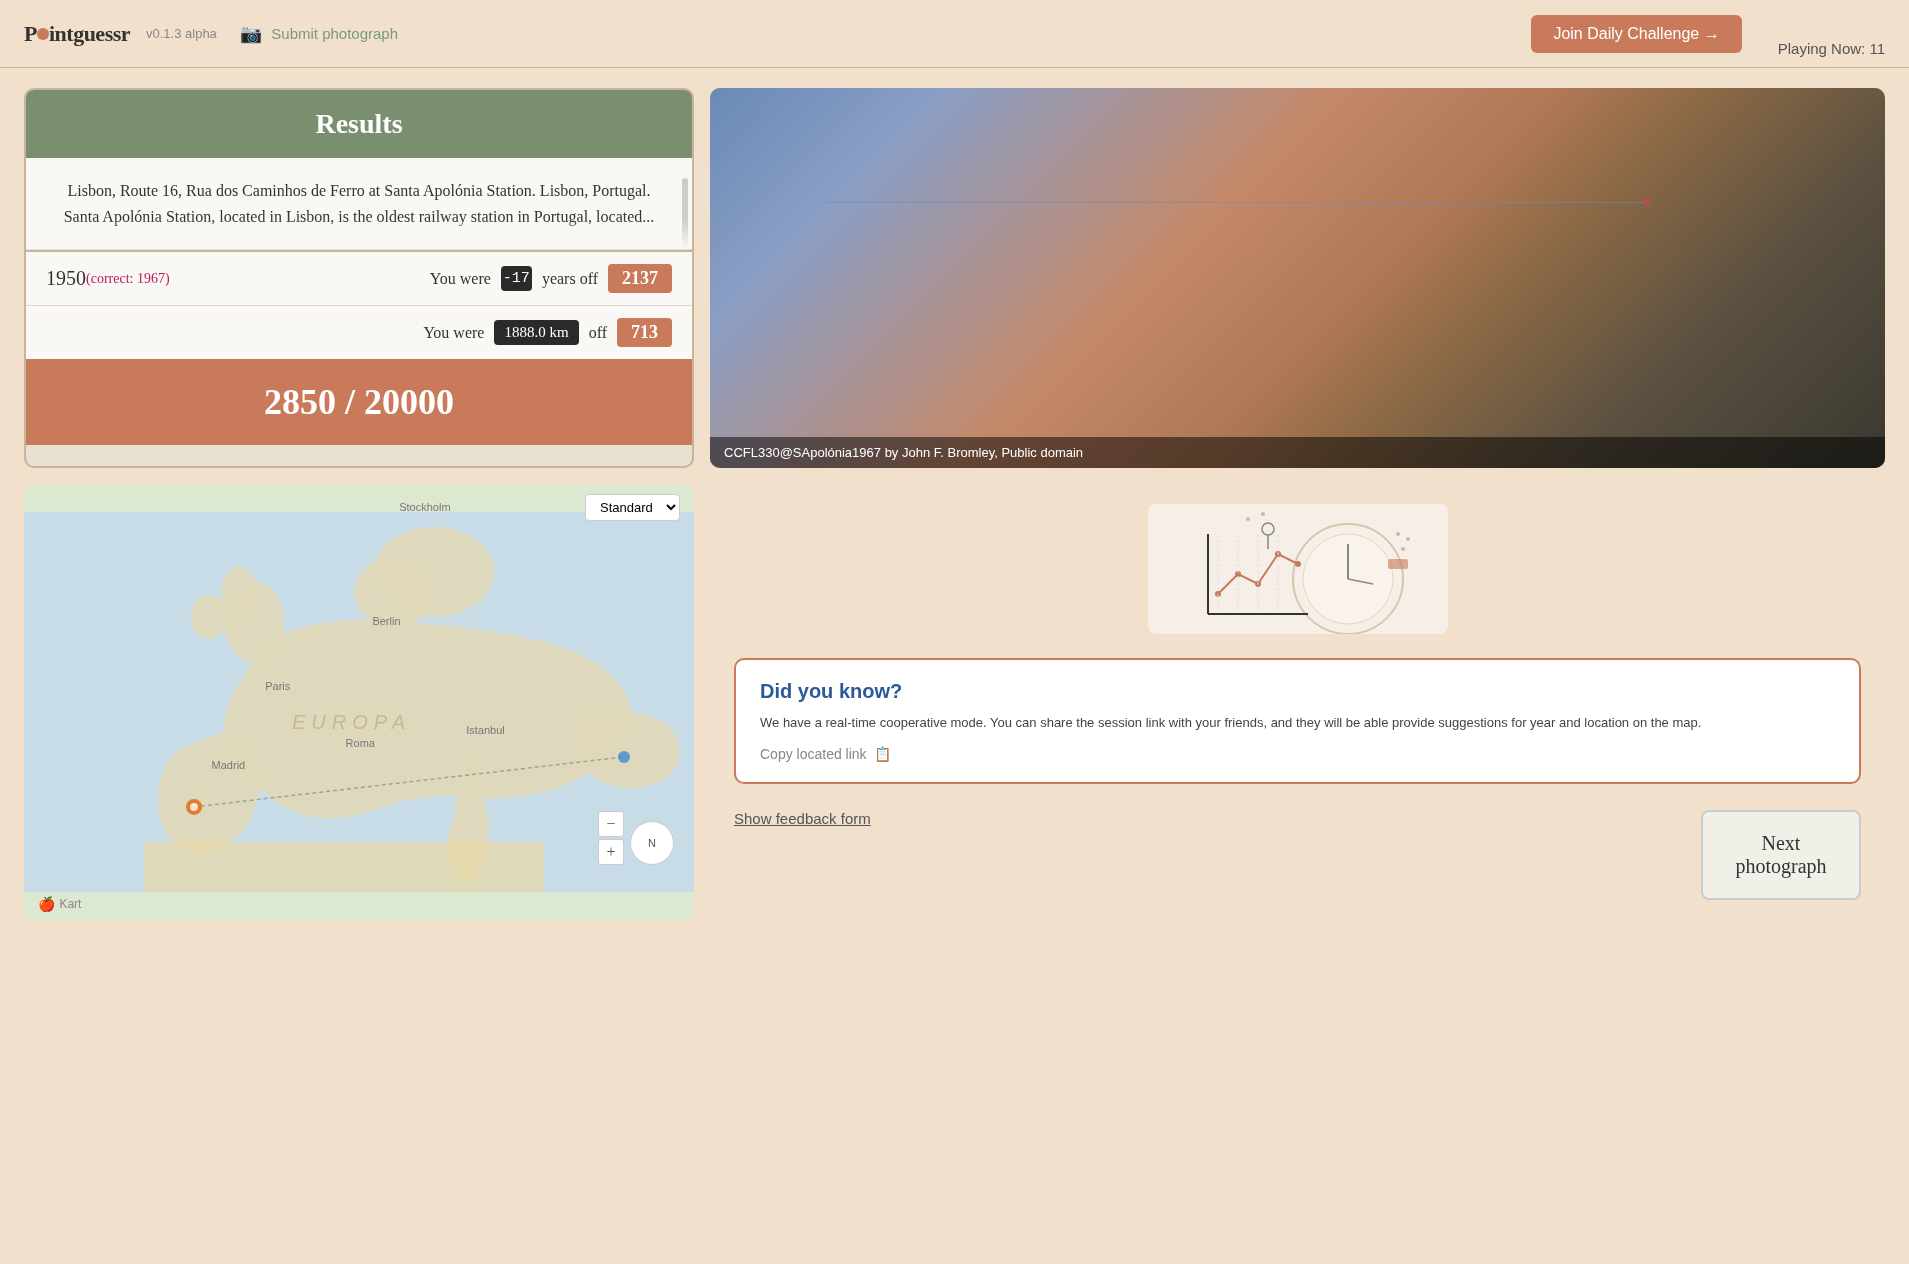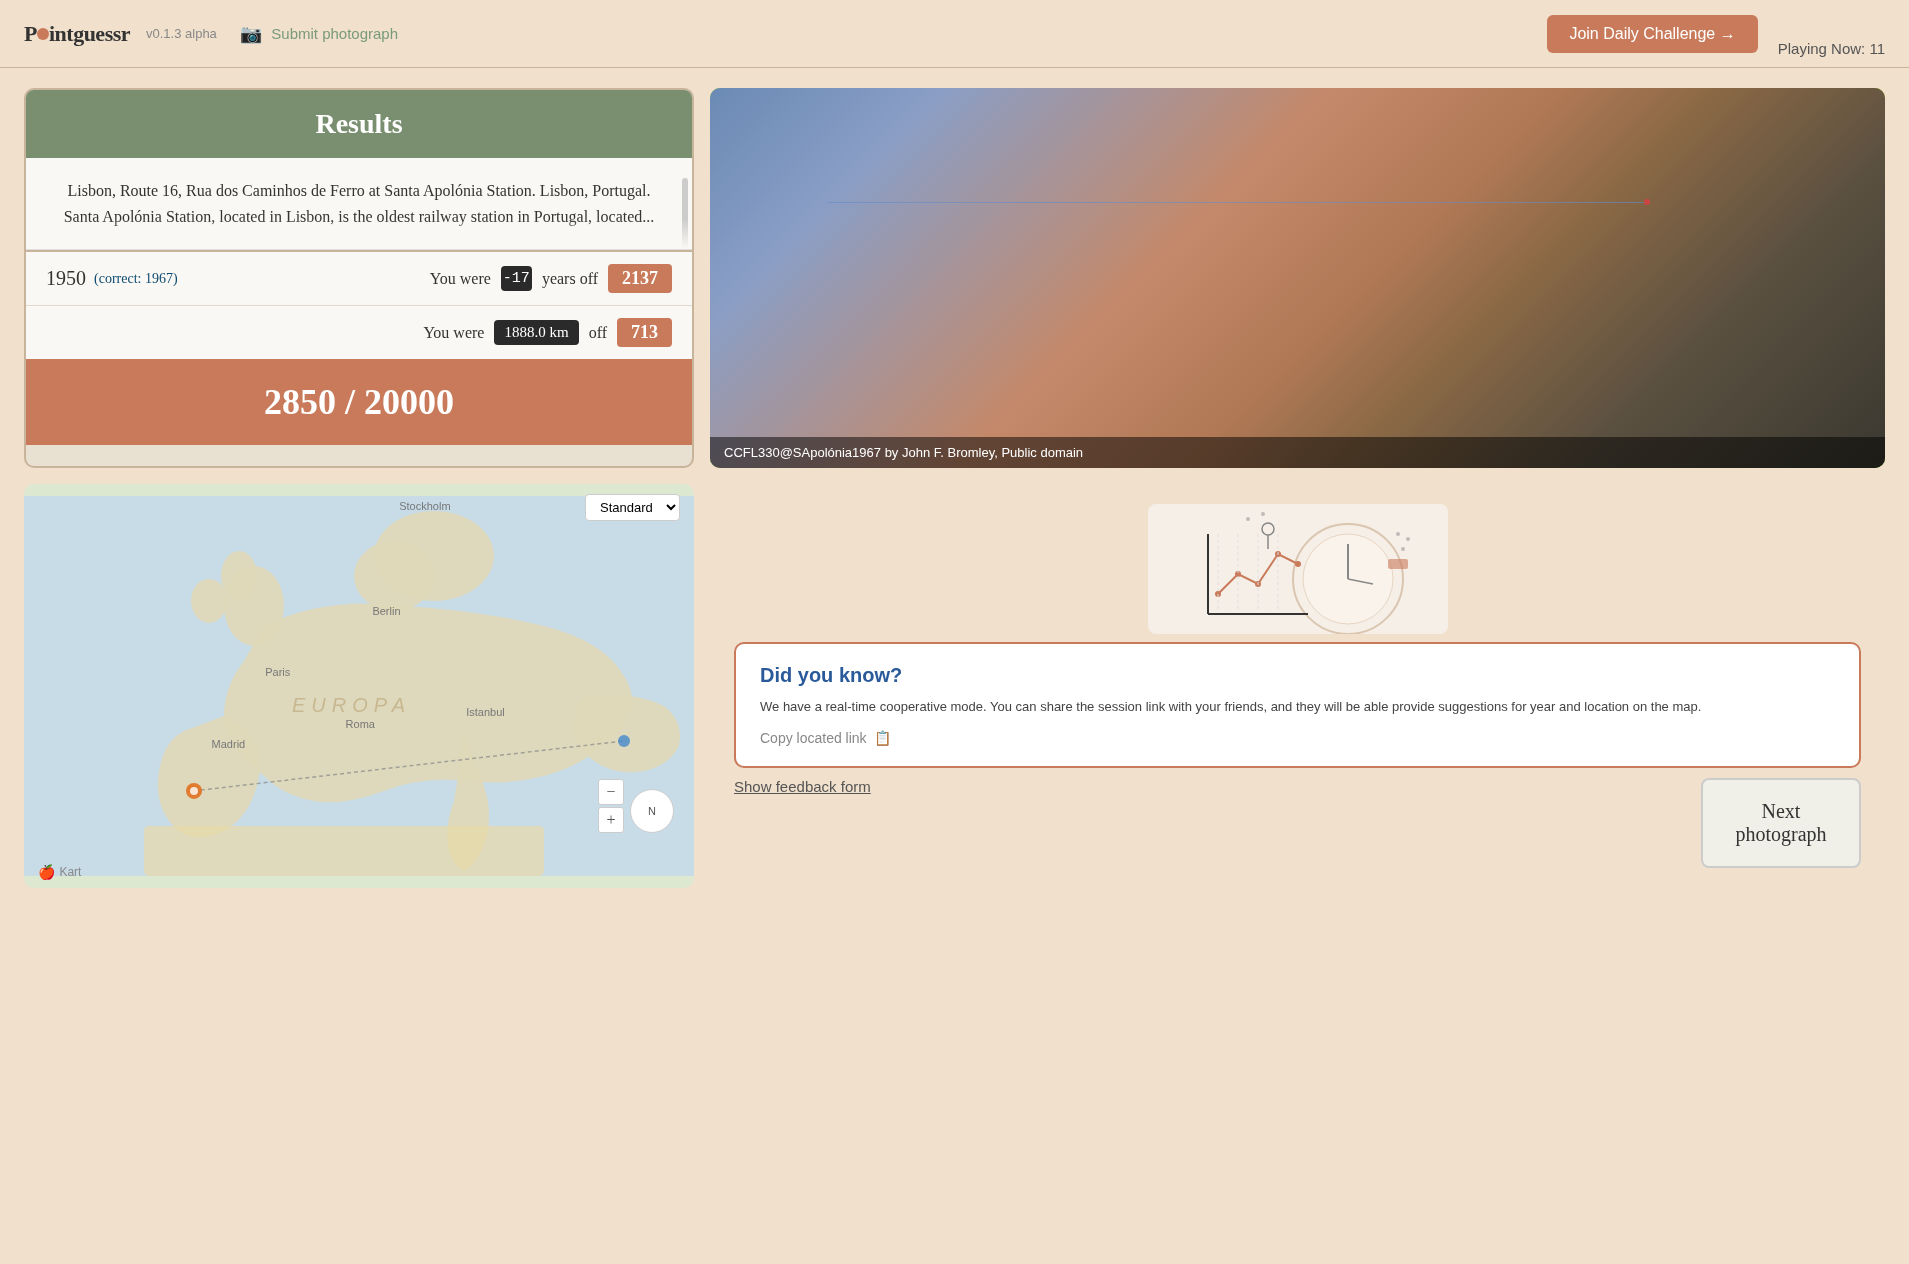--- a/index.html
+++ b/index.html
@@ -56,21 +56,21 @@
       margin-left: 24px;
       font-family: Arial, sans-serif;
     }
     .camera-icon {
       font-size: 18px;
     }
     .header-right {
       margin-left: auto;
       display: flex;
       align-items: center;
-      gap: 20px;
+      gap: 36px;
     }
     .join-challenge-btn {
       background: #c97a5a;
       color: white;
       border: none;
       padding: 10px 22px;
       border-radius: 6px;
       font-size: 16px;
       cursor: pointer;
       font-family: Arial, sans-serif;
@@ -142,22 +142,21 @@
       padding: 12px 20px;
       background: #faf8f4;
       border-top: 2px solid #c8b49a;
     }
     .year-guess {
       font-size: 20px;
       color: #333;
     }
     .year-correct {
       font-size: 14px;
-      color: #0c4a6e;
-      margin-left: 8px;
+      color: #be185d;
     }
     .year-result {
       margin-left: auto;
       display: flex;
       align-items: center;
       gap: 10px;
       font-size: 16px;
       color: #333;
     }
     .off-badge {
@@ -405,20 +404,21 @@
     }
     .map-credit-icon {
       font-size: 14px;
     }
 
     
     .info-panel {
       padding: 20px 24px;
       display: flex;
       flex-direction: column;
+      gap: 16px;
       position: relative;
     }
     .illustration-area {
       display: flex;
       justify-content: center;
       margin-bottom: 8px;
     }
     .illustration-svg {
       width: 300px;
       height: 130px;

